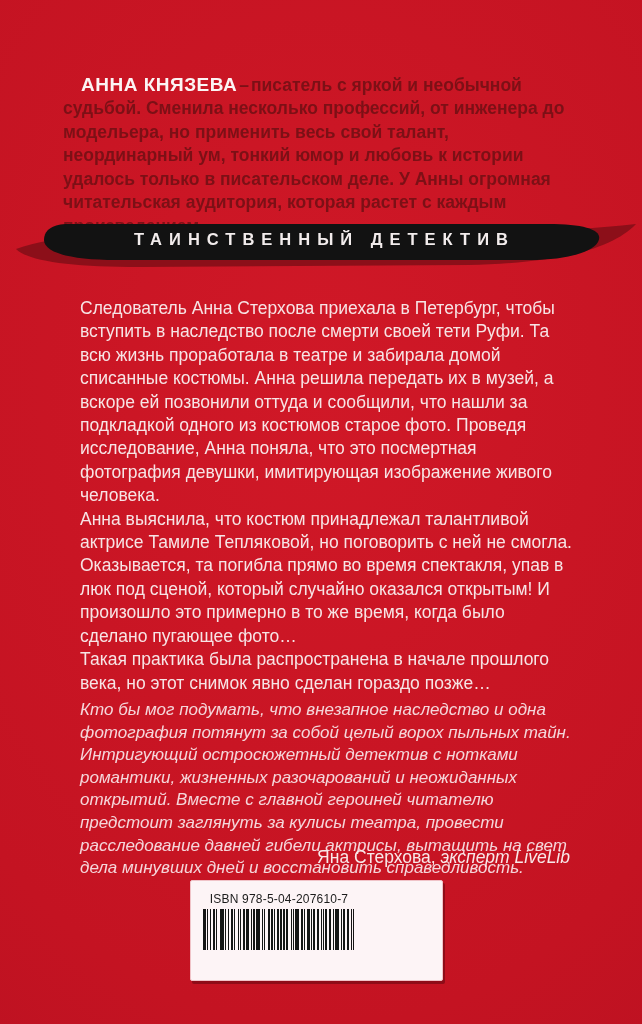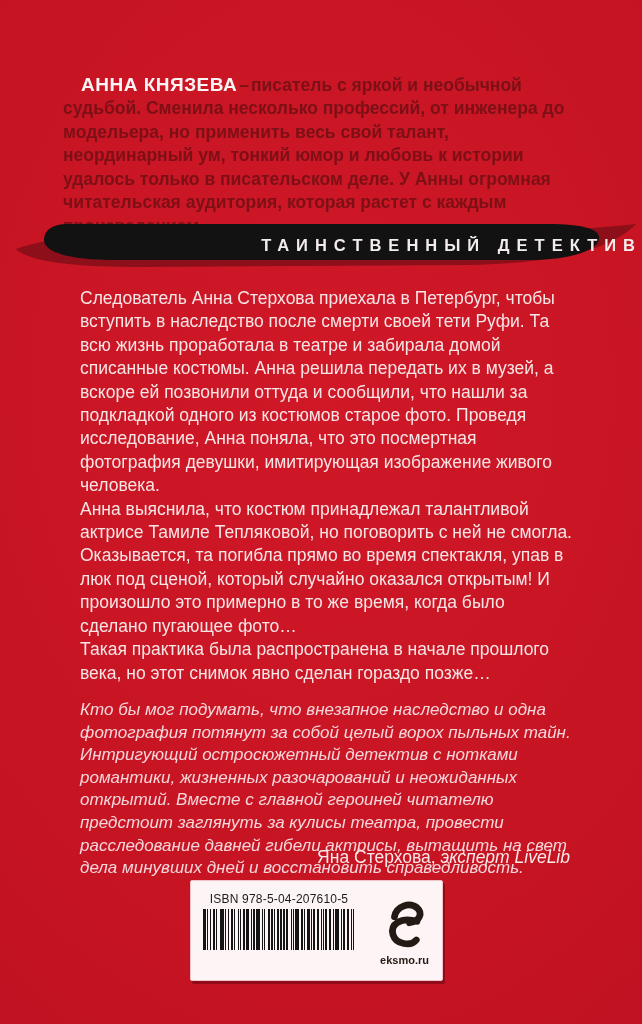--- a/index.html
+++ b/index.html
@@ -13,25 +13,25 @@
     position:absolute;left:63px;top:55px;width:506px;
     text-indent:18px;font-size:17.5px;line-height:23.5px;
     font-weight:bold;color:#7c1016;text-align:left;
   }
   .intro .author{color:#fcf4f4;font-size:19px;letter-spacing:.5px;}
   .intro .dash{padding:0 2px;}
   
   .banner-wrap{position:absolute;left:0;top:219px;width:642px;height:50px;}
   .banner-wrap svg{position:absolute;left:0;top:0;}
   .banner-label{
-    position:absolute;left:0;top:17px;width:100%;text-align:right;
+    position:absolute;left:0;top:11px;width:100%;text-align:center;
     color:#f2ecec;font-size:16.5px;font-weight:bold;letter-spacing:7px;text-indent:7px;
   }
   
-  .synopsis{position:absolute;left:80px;top:287px;width:494px;
+  .synopsis{position:absolute;left:80px;top:297px;width:494px;
     font-size:17.5px;line-height:23.4px;color:#f7e4e5;}
   .synopsis p{margin:0;}
   
   .quote{position:absolute;left:80px;top:663px;width:498px;
     font-style:italic;font-size:17px;line-height:22.6px;color:#f5d6da;margin-top:36px;}
   .attribution{position:absolute;right:72px;top:829px;font-size:17.5px;color:#f8e8e9;}
   .attribution .role{font-style:italic;}
   
   .isbn-box{
     position:absolute;left:190px;top:880px;width:253px;height:101px;
@@ -67,21 +67,21 @@
     <p>Следователь Анна Стерхова приехала в Петербург, чтобы вступить в наследство после смерти своей тети Руфи. Та всю жизнь проработала в театре и забирала домой списанные костюмы. Анна решила передать их в музей, а вскоре ей позвонили оттуда и сообщили, что нашли за подкладкой одного из костюмов старое фото. Проведя исследование, Анна поняла, что это посмертная фотография девушки, имитирующая изображение живого человека.</p>
     <p>Анна выяснила, что костюм принадлежал талантливой актрисе Тамиле Тепляковой, но поговорить с ней не смогла. Оказывается,  та погибла прямо во время спектакля, упав в люк под сценой, который случайно оказался открытым! И произошло это примерно в то же время, когда было сделано пугающее фото…</p>
     <p>Такая практика была распространена в начале прошлого века, но этот снимок явно сделан гораздо позже…</p>
   </div>
 
   <p class="quote">Кто бы мог подумать, что внезапное наследство и одна фотография потянут за собой целый ворох пыльных тайн. Интригующий остросюжетный детектив с нотками романтики, жизненных разочарований и неожиданных открытий.  Вместе с главной героиней читателю предстоит заглянуть за кулисы театра, провести расследование давней гибели актрисы, вытащить на свет дела минувших дней и восстановить справедливость.</p>
   <p class="attribution"><span>Яна Стерхова,</span><span class="role"> эксперт LiveLib</span></p>
 
   <div class="isbn-box">
     <div class="bc-col">
-      <div class="isbn-label">ISBN 978-5-04-207610-5</div>
+      <div class="isbn-label">ISBN 978-5-04-207610-7</div>
       <div class="bars">
           <span style="width: 2.5px; margin-right: 1.15px;"></span>
           <span style="width: 1.25px; margin-right: 2.3px;"></span>
           <span style="width: 1.25px; margin-right: 1.15px;"></span>
           <span style="width: 2.5px; margin-right: 1.15px;"></span>
           <span style="width: 1.25px; margin-right: 2.3px;"></span>
           <span style="width: 3.75px; margin-right: 1.15px;"></span>
           <span style="width: 1.25px; margin-right: 2.3px;"></span>
           <span style="width: 1.25px; margin-right: 1.15px;"></span>
           <span style="width: 2.5px; margin-right: 1.15px;"></span>
@@ -117,22 +117,15 @@
           <span style="width: 2.5px; margin-right: 1.15px;"></span>
           <span style="width: 1.25px; margin-right: 1.15px;"></span>
           <span style="width: 3.75px; margin-right: 2.3px;"></span>
           <span style="width: 1.25px; margin-right: 1.15px;"></span>
           <span style="width: 1.25px; margin-right: 2.3px;"></span>
           <span style="width: 2.5px; margin-right: 1.15px;"></span>
           <span style="width: 1.25px; margin-right: 1.15px;"></span>
           <span style="width: 1.25px; margin-right: 2.3px;"></span>
         </div>
     </div>
-    <div class="logo-col">
-      <svg width="42" height="52" viewBox="0 0 56 66">
-        <path d="M14,22 C16,8 34,2 44,10 C52,17 48,28 34,30" fill="none" stroke="#241a14" stroke-width="9" stroke-linecap="round"></path>
-        <path d="M44,28 C22,22 8,32 12,46 C16,59 36,62 43,53" fill="none" stroke="#241a14" stroke-width="9" stroke-linecap="round"></path>
-      </svg>
-      <div class="site">eksmo.ru</div>
-    </div>
   </div>
 
 </div>
 
 </body></html>

